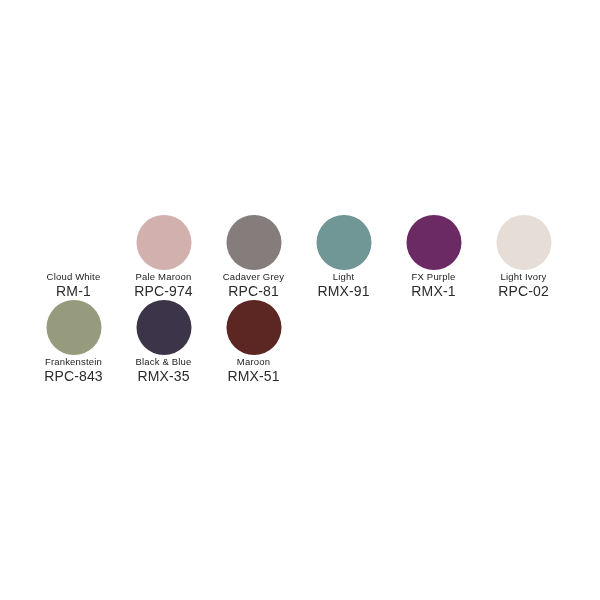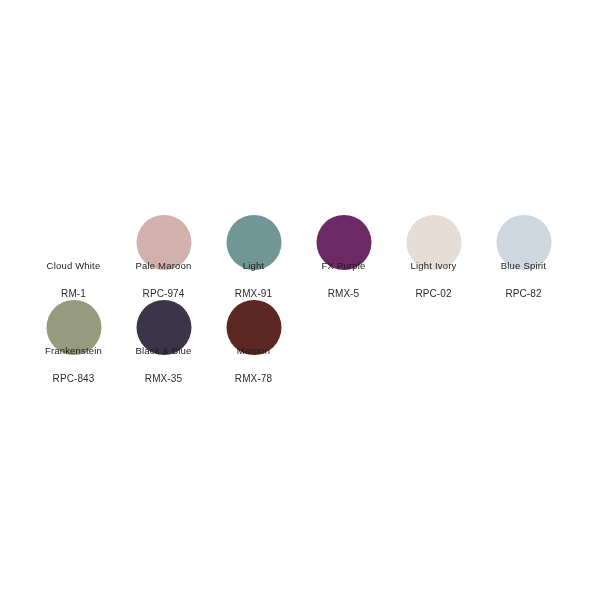--- a/index.html
+++ b/index.html
@@ -66,25 +66,25 @@
   .swatch-name {
     display: block;
     font-size: 9.5px;
     color: #1b1b1b;
     letter-spacing: 0.02em;
     white-space: nowrap;
   }
 
   .swatch-code {
     display: block;
-    font-size: 10px;
+    font-size: 14px;
     color: #2b2b2b;
     letter-spacing: 0.01em;
     white-space: nowrap;
-    margin-top: 18px;
+    margin-top: 2px;
   }
 </style>
 </head>
 <body>
 
 <div id="swatch-chart">
   <div class="swatch-grid">
       <div class="swatch-cell">
         <div class="swatch-dot" style="background: rgb(255, 255, 255);"></div>
         <div class="swatch-labels">
@@ -93,62 +93,62 @@
         </div>
       </div>
       <div class="swatch-cell">
         <div class="swatch-dot" style="background: rgb(210, 176, 173);"></div>
         <div class="swatch-labels">
           <span class="swatch-name">Pale Maroon</span>
           <span class="swatch-code">RPC-974</span>
         </div>
       </div>
       <div class="swatch-cell">
+        <div class="swatch-dot" style="background: rgb(133, 124, 124);"></div>
+        <div class="swatch-labels">
+          <span class="swatch-name">Cadaver Grey</span>
+          <span class="swatch-code">RPC-81</span>
+        </div>
+      </div>
+      <div class="swatch-cell">
         <div class="swatch-dot" style="background: rgb(112, 150, 149);"></div>
         <div class="swatch-labels">
           <span class="swatch-name">Light</span>
           <span class="swatch-code">RMX-91</span>
         </div>
       </div>
       <div class="swatch-cell">
         <div class="swatch-dot" style="background: rgb(107, 42, 100);"></div>
         <div class="swatch-labels">
           <span class="swatch-name">FX Purple</span>
-          <span class="swatch-code">RMX-5</span>
+          <span class="swatch-code">RMX-1</span>
         </div>
       </div>
       <div class="swatch-cell">
         <div class="swatch-dot" style="background: rgb(230, 222, 214);"></div>
         <div class="swatch-labels">
           <span class="swatch-name">Light Ivory</span>
           <span class="swatch-code">RPC-02</span>
-        </div>
-      </div>
-      <div class="swatch-cell">
-        <div class="swatch-dot" style="background: rgb(206, 214, 224);"></div>
-        <div class="swatch-labels">
-          <span class="swatch-name">Blue Spirit</span>
-          <span class="swatch-code">RPC-82</span>
         </div>
       </div>
       <div class="swatch-cell">
         <div class="swatch-dot" style="background: rgb(151, 155, 125);"></div>
         <div class="swatch-labels">
           <span class="swatch-name">Frankenstein</span>
           <span class="swatch-code">RPC-843</span>
         </div>
       </div>
       <div class="swatch-cell">
         <div class="swatch-dot" style="background: rgb(60, 52, 73);"></div>
         <div class="swatch-labels">
           <span class="swatch-name">Black &amp; Blue</span>
           <span class="swatch-code">RMX-35</span>
         </div>
       </div>
       <div class="swatch-cell">
         <div class="swatch-dot" style="background: rgb(92, 38, 34);"></div>
         <div class="swatch-labels">
           <span class="swatch-name">Maroon</span>
-          <span class="swatch-code">RMX-78</span>
+          <span class="swatch-code">RMX-51</span>
         </div>
       </div>
     </div>
 </div>
 
 </body></html>

